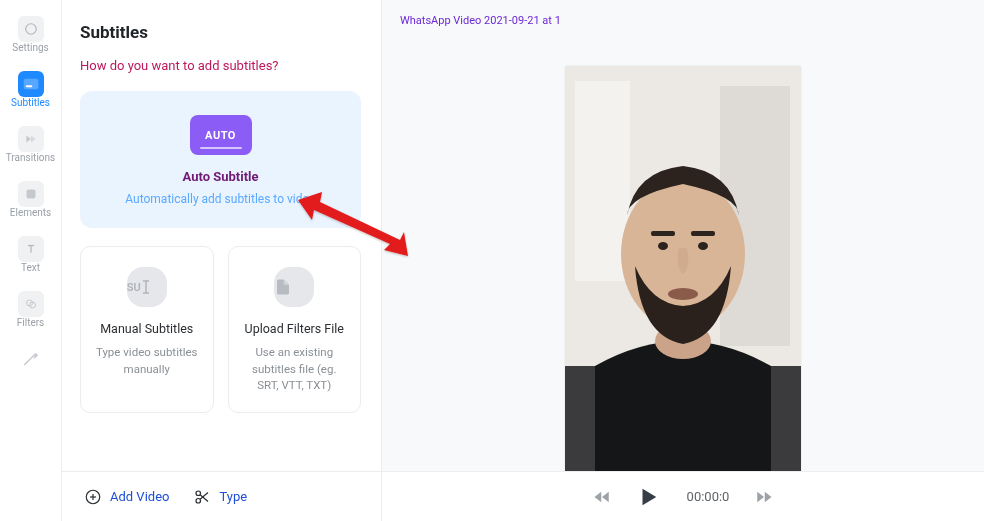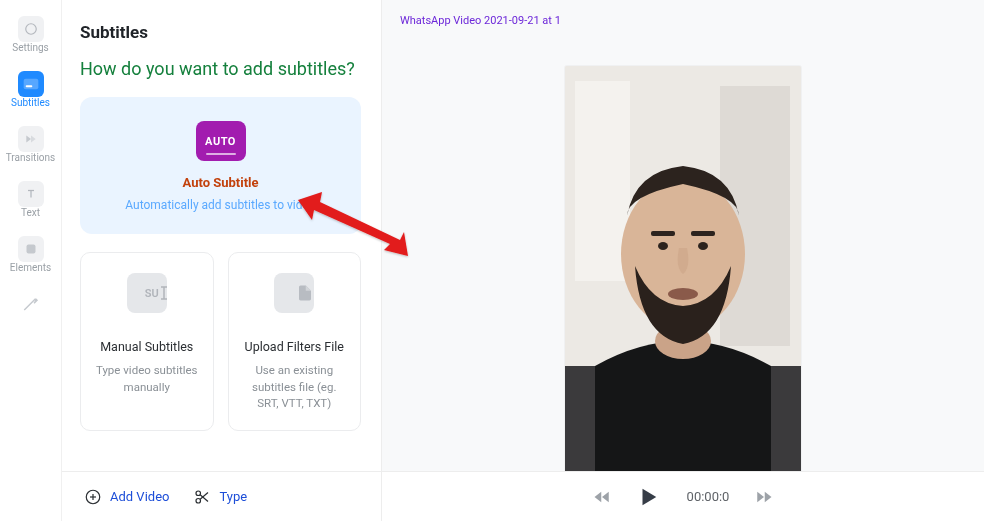--- a/index.html
+++ b/index.html
@@ -8,31 +8,31 @@
 .nav-rail { width: 62px; background: #fff; display: flex; flex-direction: column; align-items: center; padding-top: 8px; gap: 0; border-right: 1px solid #f0f0f0; }
 .nav-item { display: flex; flex-direction: column; align-items: center; padding: 8px 0 10px; width: 100%; cursor: pointer; }
 .nav-icon-box { width: 26px; height: 26px; border-radius: 6px; display: flex; align-items: center; justify-content: center; }
 .nav-icon-box.muted { background: #f0f1f3; }
 .nav-icon-box.active { background: #1f8aff; }
 .nav-label { font-size: 10px; color: #9aa0a6; }
 .nav-item.active .nav-label { color: #1f8aff; }
 
 .panel { width: 320px; background: #fff; padding: 22px 20px 0 18px; border-right: 1px solid #ededed; display: flex; flex-direction: column; }
 .panel-title { font-size: 17px; font-weight: 700; color: #1f2328; margin-bottom: 16px; }
-.panel-sub { font-size: 18px; color: #15803d; margin-bottom: 18px; }
+.panel-sub { font-size: 13px; color: #be185d; margin-bottom: 18px; }
 
 .card-big { background: #eaf4ff; border-radius: 12px; padding: 24px 16px 22px; text-align: center; cursor: pointer; margin-bottom: 18px; }
-.auto-badge { width: 50px; height: 40px; background: #a21caf; border-radius: 8px; display: inline-flex; align-items: center; justify-content: center; color: #fff; font-size: 11px; font-weight: 700; letter-spacing: 0.5px; margin-bottom: 14px; position: relative; }
+.auto-badge { width: 62px; height: 40px; background: #8b5cf6; border-radius: 8px; display: inline-flex; align-items: center; justify-content: center; color: #fff; font-size: 11px; font-weight: 700; letter-spacing: 0.5px; margin-bottom: 14px; position: relative; }
 .auto-badge::after { content: ''; position: absolute; bottom: 6px; left: 10px; right: 10px; height: 2px; background: rgba(255,255,255,0.65); border-radius: 1px; }
-.card-big-title { font-size: 13px; font-weight: 700; color: #c2410c; margin-bottom: 8px; }
+.card-big-title { font-size: 13px; font-weight: 700; color: #701a75; margin-bottom: 8px; }
 .card-big-desc { font-size: 12px; color: #5aa9ff; }
 
 .card-row { display: flex; gap: 14px; }
 .card-sm { flex: 1; background: #fff; border: 1px solid #ebecee; border-radius: 10px; padding: 20px 12px 18px; text-align: center; cursor: pointer; }
-.card-sm-icon { width: 40px; height: 40px; background: #e5e7ea; border-radius: 8px; display: inline-flex; align-items: center; justify-content: flex-end; margin-bottom: 26px; color: #b0b4ba; font-size: 11px; font-weight: 600; }
+.card-sm-icon { width: 40px; height: 40px; background: #e5e7ea; border-radius: 16px; display: inline-flex; align-items: center; justify-content: flex-start; margin-bottom: 14px; color: #b0b4ba; font-size: 11px; font-weight: 600; }
 .card-sm-title { font-size: 12.5px; font-weight: 400; color: #2b2f33; margin-bottom: 8px; }
 .card-sm-desc { font-size: 11.5px; color: #8a9096; line-height: 1.45; }
 
 .preview { flex: 1; background: #f8f9fa; display: flex; flex-direction: column; position: relative; }
 .preview-title { font-size: 11px; color: #6d28d9; padding: 14px 18px 0; }
 .preview-body { flex: 1; display: flex; align-items: center; justify-content: center; padding-top: 4px; }
 .video-frame { width: 236px; height: 420px; background: linear-gradient(180deg, #e9e6e3 0%, #e6e3df 30%, #d8d4cf 100%); border-radius: 2px; overflow: hidden; position: relative; box-shadow: 0 0 0 1px rgba(0,0,0,0.03); }
 
 .bottom-bar { position: absolute; left: 62px; right: 0; bottom: 0; height: 50px; background: #fff; border-top: 1px solid #ededed; display: flex; align-items: center; }
 .tools-left { width: 320px; display: flex; align-items: center; gap: 24px; padding-left: 22px; border-right: 1px solid #ededed; height: 100%; }
@@ -71,34 +71,43 @@
     <div class="nav-icon-box muted">
       <svg width="14" height="14" viewBox="0 0 24 24" fill="#c5c9ce">
           <polygon points="4,6 12,12 4,18"></polygon>
           <polygon points="12,6 20,12 12,18" opacity="0.55"></polygon>
         </svg>
     </div>
     <div class="nav-label">Transitions</div>
   </div>
   <div class="nav-item">
     <div class="nav-icon-box muted">
+      <svg width="12" height="12" viewBox="0 0 24 24" fill="#c5c9ce">
+          <rect x="3" y="3" width="18" height="18" rx="4"></rect>
+        </svg>
+    </div>
+    <div class="nav-label">Elements</div>
+  </div>
+  <div class="nav-item">
+    <div class="nav-icon-box muted">
       <svg width="12" height="12" viewBox="0 0 24 24" fill="none" stroke="#b3b7bd" stroke-width="2.5">
           <line x1="6" y1="5" x2="18" y2="5"></line>
           <line x1="12" y1="5" x2="12" y2="19"></line>
         </svg>
     </div>
     <div class="nav-label">Text</div>
   </div>
   <div class="nav-item">
     <div class="nav-icon-box muted">
-      <svg width="12" height="12" viewBox="0 0 24 24" fill="#c5c9ce">
-          <rect x="3" y="3" width="18" height="18" rx="4"></rect>
-        </svg>
-    </div>
-    <div class="nav-label">Elements</div>
+      <svg width="12" height="12" viewBox="0 0 24 24" fill="none" stroke="#c5c9ce" stroke-width="2">
+          <circle cx="9" cy="10" r="6"></circle>
+          <circle cx="15" cy="14" r="6"></circle>
+        </svg>
+    </div>
+    <div class="nav-label">Filters</div>
   </div>
   <div class="nav-item">
     <div class="nav-icon-box">
       <svg width="18" height="18" viewBox="0 0 24 24" fill="none" stroke="#c5c9ce" stroke-width="2">
           <path d="M3 20 L18 5"></path>
           <path d="M18 5 L20 7 L16 11" fill="#c5c9ce"></path>
         </svg>
     </div>
   </div>
 </div>

